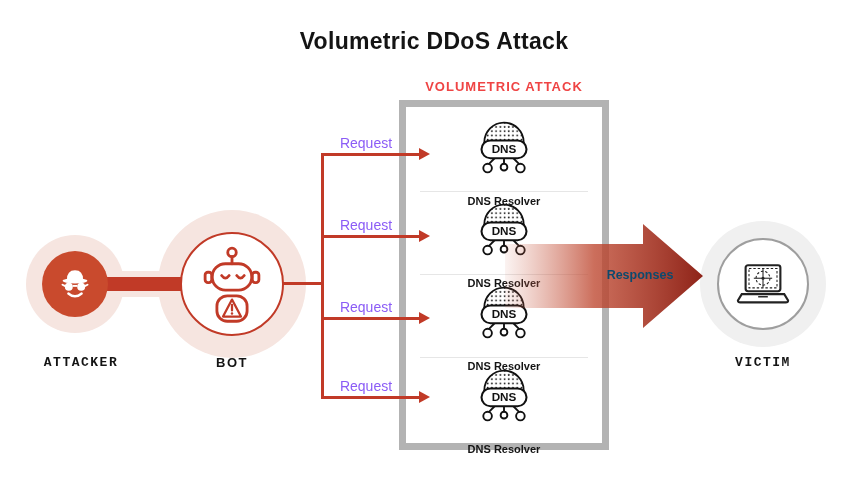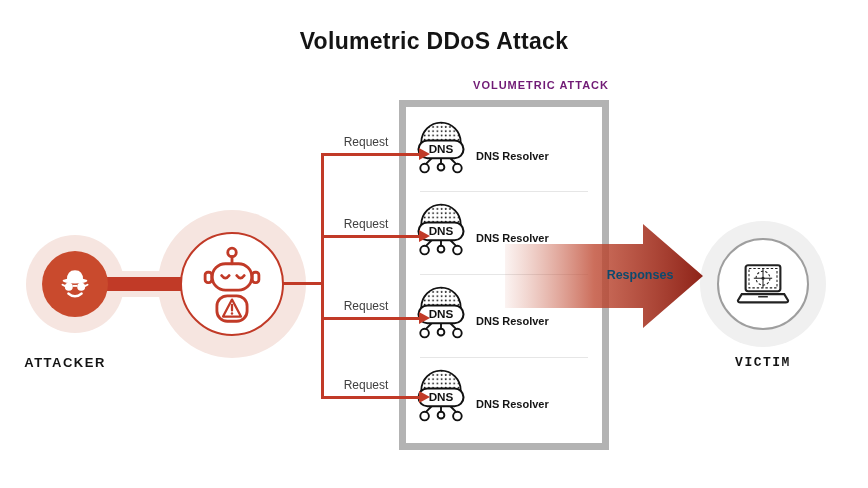--- a/index.html
+++ b/index.html
@@ -19,40 +19,40 @@
   .bot-halo{left:158px; top:210px; width:148px; height:148px; background:#f6e5e0;}
   .victim-halo{left:700px; top:221px; width:126px; height:126px; background:#f0f0f0; z-index:3;}
   .band{position:absolute; left:70px; top:271px; width:120px; height:26px; background:#f6e5e0;}
   .redbar{position:absolute; left:92px; top:277px; width:92px; height:14px; background:#c13a27; border-radius:3px;}
   
   .circle{position:absolute; border-radius:50%; display:flex; align-items:center; justify-content:center; background:#fff;}
   .attacker-circle{left:42px; top:251px; width:66px; height:66px; background:#c94a2d; z-index:2;}
   .bot-circle{left:180px; top:232px; width:104px; height:104px; border:2.5px solid #c13a27; box-sizing:border-box; z-index:2;}
   .victim-circle{left:717px; top:238px; width:92px; height:92px; border:2px solid #9e9e9e; box-sizing:border-box; z-index:4;}
   .entity-label{position:absolute; top:355px; text-align:center; font-size:13px; font-weight:bold; letter-spacing:1.5px; color:#141414;}
-  .attacker-label{left:0; width:130px;}
+  .attacker-label{left:16px; width:130px;font-family:Liberation Mono, monospace;}
   .bot-label{left:172px; width:120px;}
   .victim-label{left:703px; width:120px;font-family:Liberation Mono, monospace;}
   
   .feed{position:absolute; left:282px; top:282px; width:40px; height:2.5px; background:#c13a27; z-index:6;}
   .trunk{position:absolute; left:321px; top:153px; width:2.5px; height:246px; background:#c13a27; z-index:6;}
   .req-line{position:absolute; left:322px; width:98px; height:2.5px; background:#c13a27; z-index:6;}
   .req-head{position:absolute; left:419px; width:0; height:0;
     border-left:11px solid #c13a27; border-top:6.5px solid transparent; border-bottom:6.5px solid transparent; z-index:6;}
-  .req-label{position:absolute; left:318px; width:96px; text-align:center; color:#404040; font-size:12px; z-index:6;}
+  .req-label{position:absolute; left:318px; width:96px; text-align:center; color:#8b5cf6; font-size:14px; z-index:6;}
   .r1-line{top:153px;} .r1-head{top:148px;} .r1-label{top:135px;}
   .r2-line{top:235px;} .r2-head{top:230px;} .r2-label{top:217px;}
   .r3-line{top:317px;} .r3-head{top:312px;} .r3-label{top:299px;}
   .r4-line{top:396px;} .r4-head{top:391px;} .r4-label{top:378px;}
   
   .box{position:absolute; left:399px; top:100px; width:210px; height:350px;
     border:7px solid #b3b3b3; box-sizing:border-box; background:#fff; z-index:1;}
-  .box-label{position:absolute; left:399px; top:79px; width:210px; text-align:right;
-    font-size:11px; font-weight:bold; letter-spacing:1px; color:#701a75;}
-  .res{position:absolute; left:0; width:100%; display:flex; flex-direction:row; align-items:center; z-index:2;}
+  .box-label{position:absolute; left:399px; top:79px; width:210px; text-align:center;
+    font-size:13px; font-weight:bold; letter-spacing:1px; color:#ef4444;}
+  .res{position:absolute; left:0; width:100%; display:flex; flex-direction:column; align-items:center; z-index:2;}
   .res1{top:10px;} .res2{top:92px;} .res3{top:175px;} .res4{top:258px;}
   .res-label{font-size:11px; font-weight:bold; color:#141414; margin-top:18px;}
   .sep{position:absolute; left:14px; right:14px; height:1px; background:#e6e6e6;}
   .sep1{top:84px;} .sep2{top:167px;} .sep3{top:250px;}
   .dns-text{font-family:"Liberation Sans",sans-serif; font-size:12.5px; font-weight:bold; fill:#111; text-anchor:middle;}
   
   .responses-arrow{position:absolute; left:505px; top:216px; z-index:6;}
   .responses-label{position:absolute; left:578px; top:268px; width:124px; text-align:center;
     color:#0c4a6e; font-size:12.5px; font-weight:bold; z-index:7;}
   .hidden-defs{position:absolute; width:0; height:0;}
@@ -104,20 +104,21 @@
       <path d="M26 34.5 q4 5.5 8 0"></path>
       <path d="M42 34.5 q4 5.5 8 0"></path>
       <rect x="8.5" y="31" width="7" height="11" rx="3"></rect>
       <rect x="58.5" y="31" width="7" height="11" rx="3"></rect>
       <rect x="21" y="56" width="32" height="27" rx="11"></rect>
       <path d="M37 60 L46.5 78 L27.5 78 Z" stroke-width="2.4"></path>
       <line x1="37" y1="65.5" x2="37" y2="71.5" stroke-width="2.4"></line>
       <circle cx="37" cy="74.8" r="1.3" fill="#c13a27" stroke="none"></circle>
     </svg>
   </div>
+  <div class="entity-label bot-label">BOT</div>
 
   <div class="feed"></div>
   <div class="trunk"></div>
 
   <div class="req-label r1-label">Request</div>
   <div class="req-line r1-line"></div>
   <div class="req-head r1-head"></div>
 
   <div class="req-label r2-label">Request</div>
   <div class="req-line r2-line"></div>

